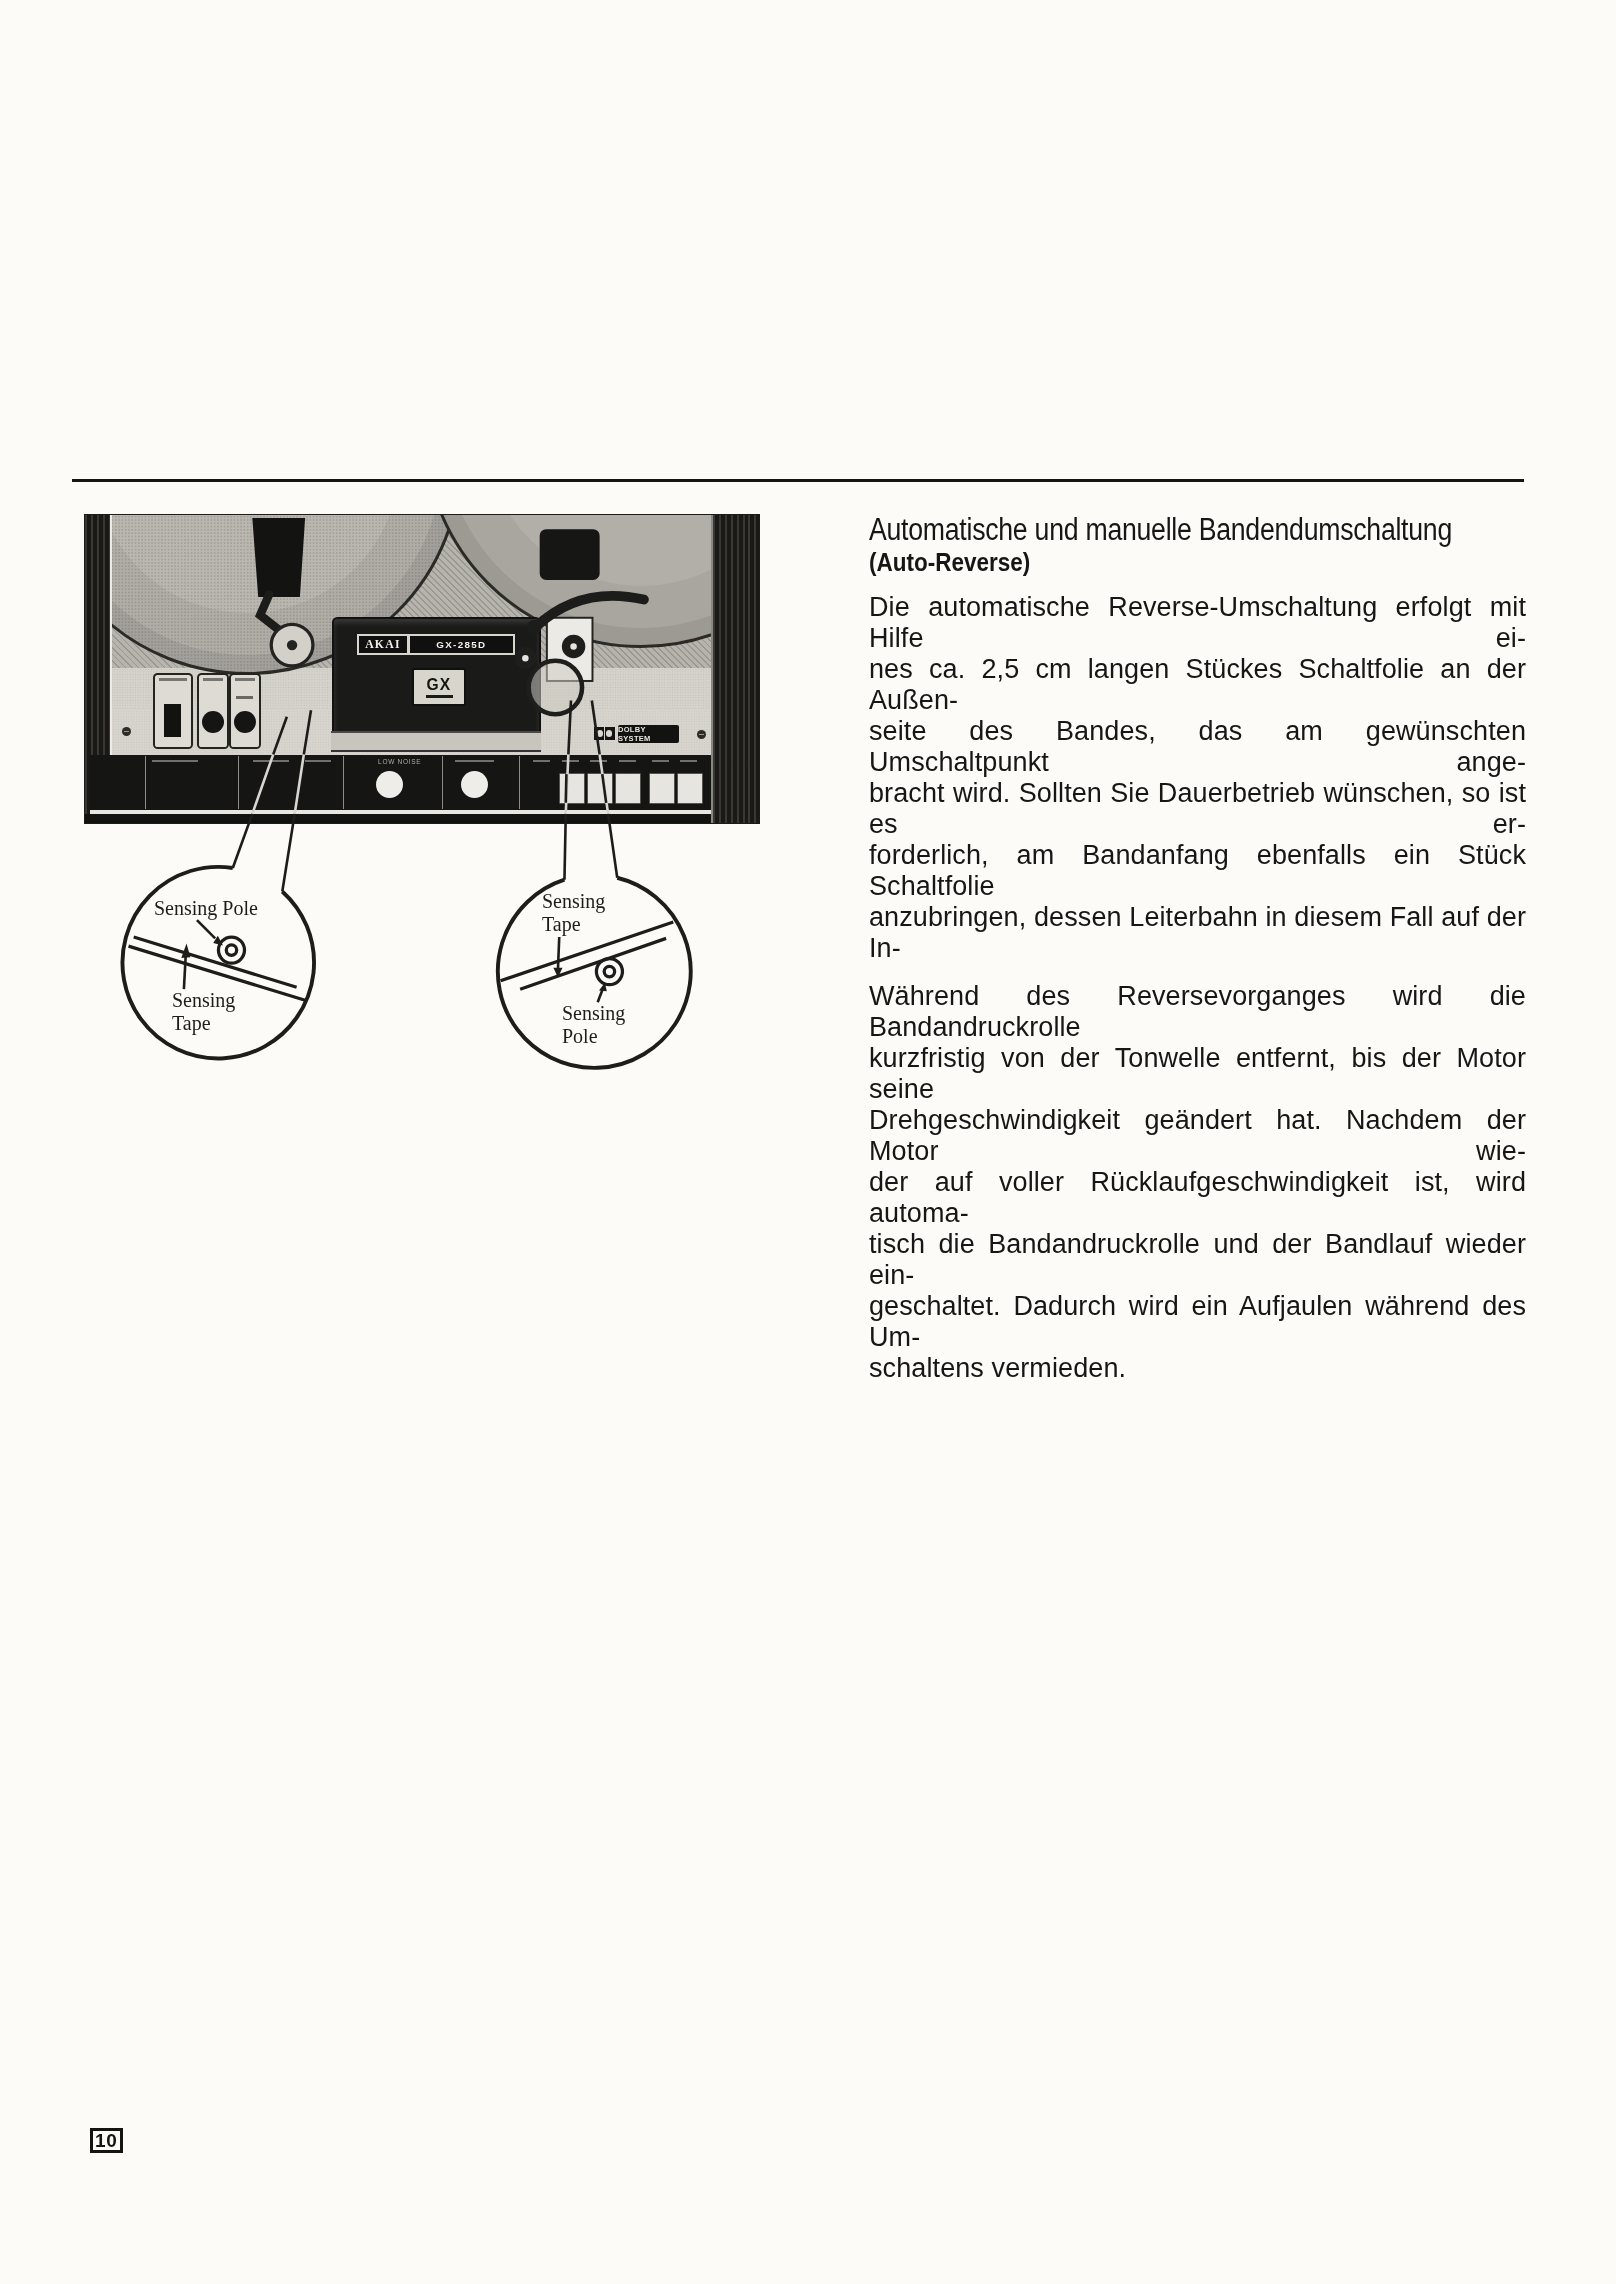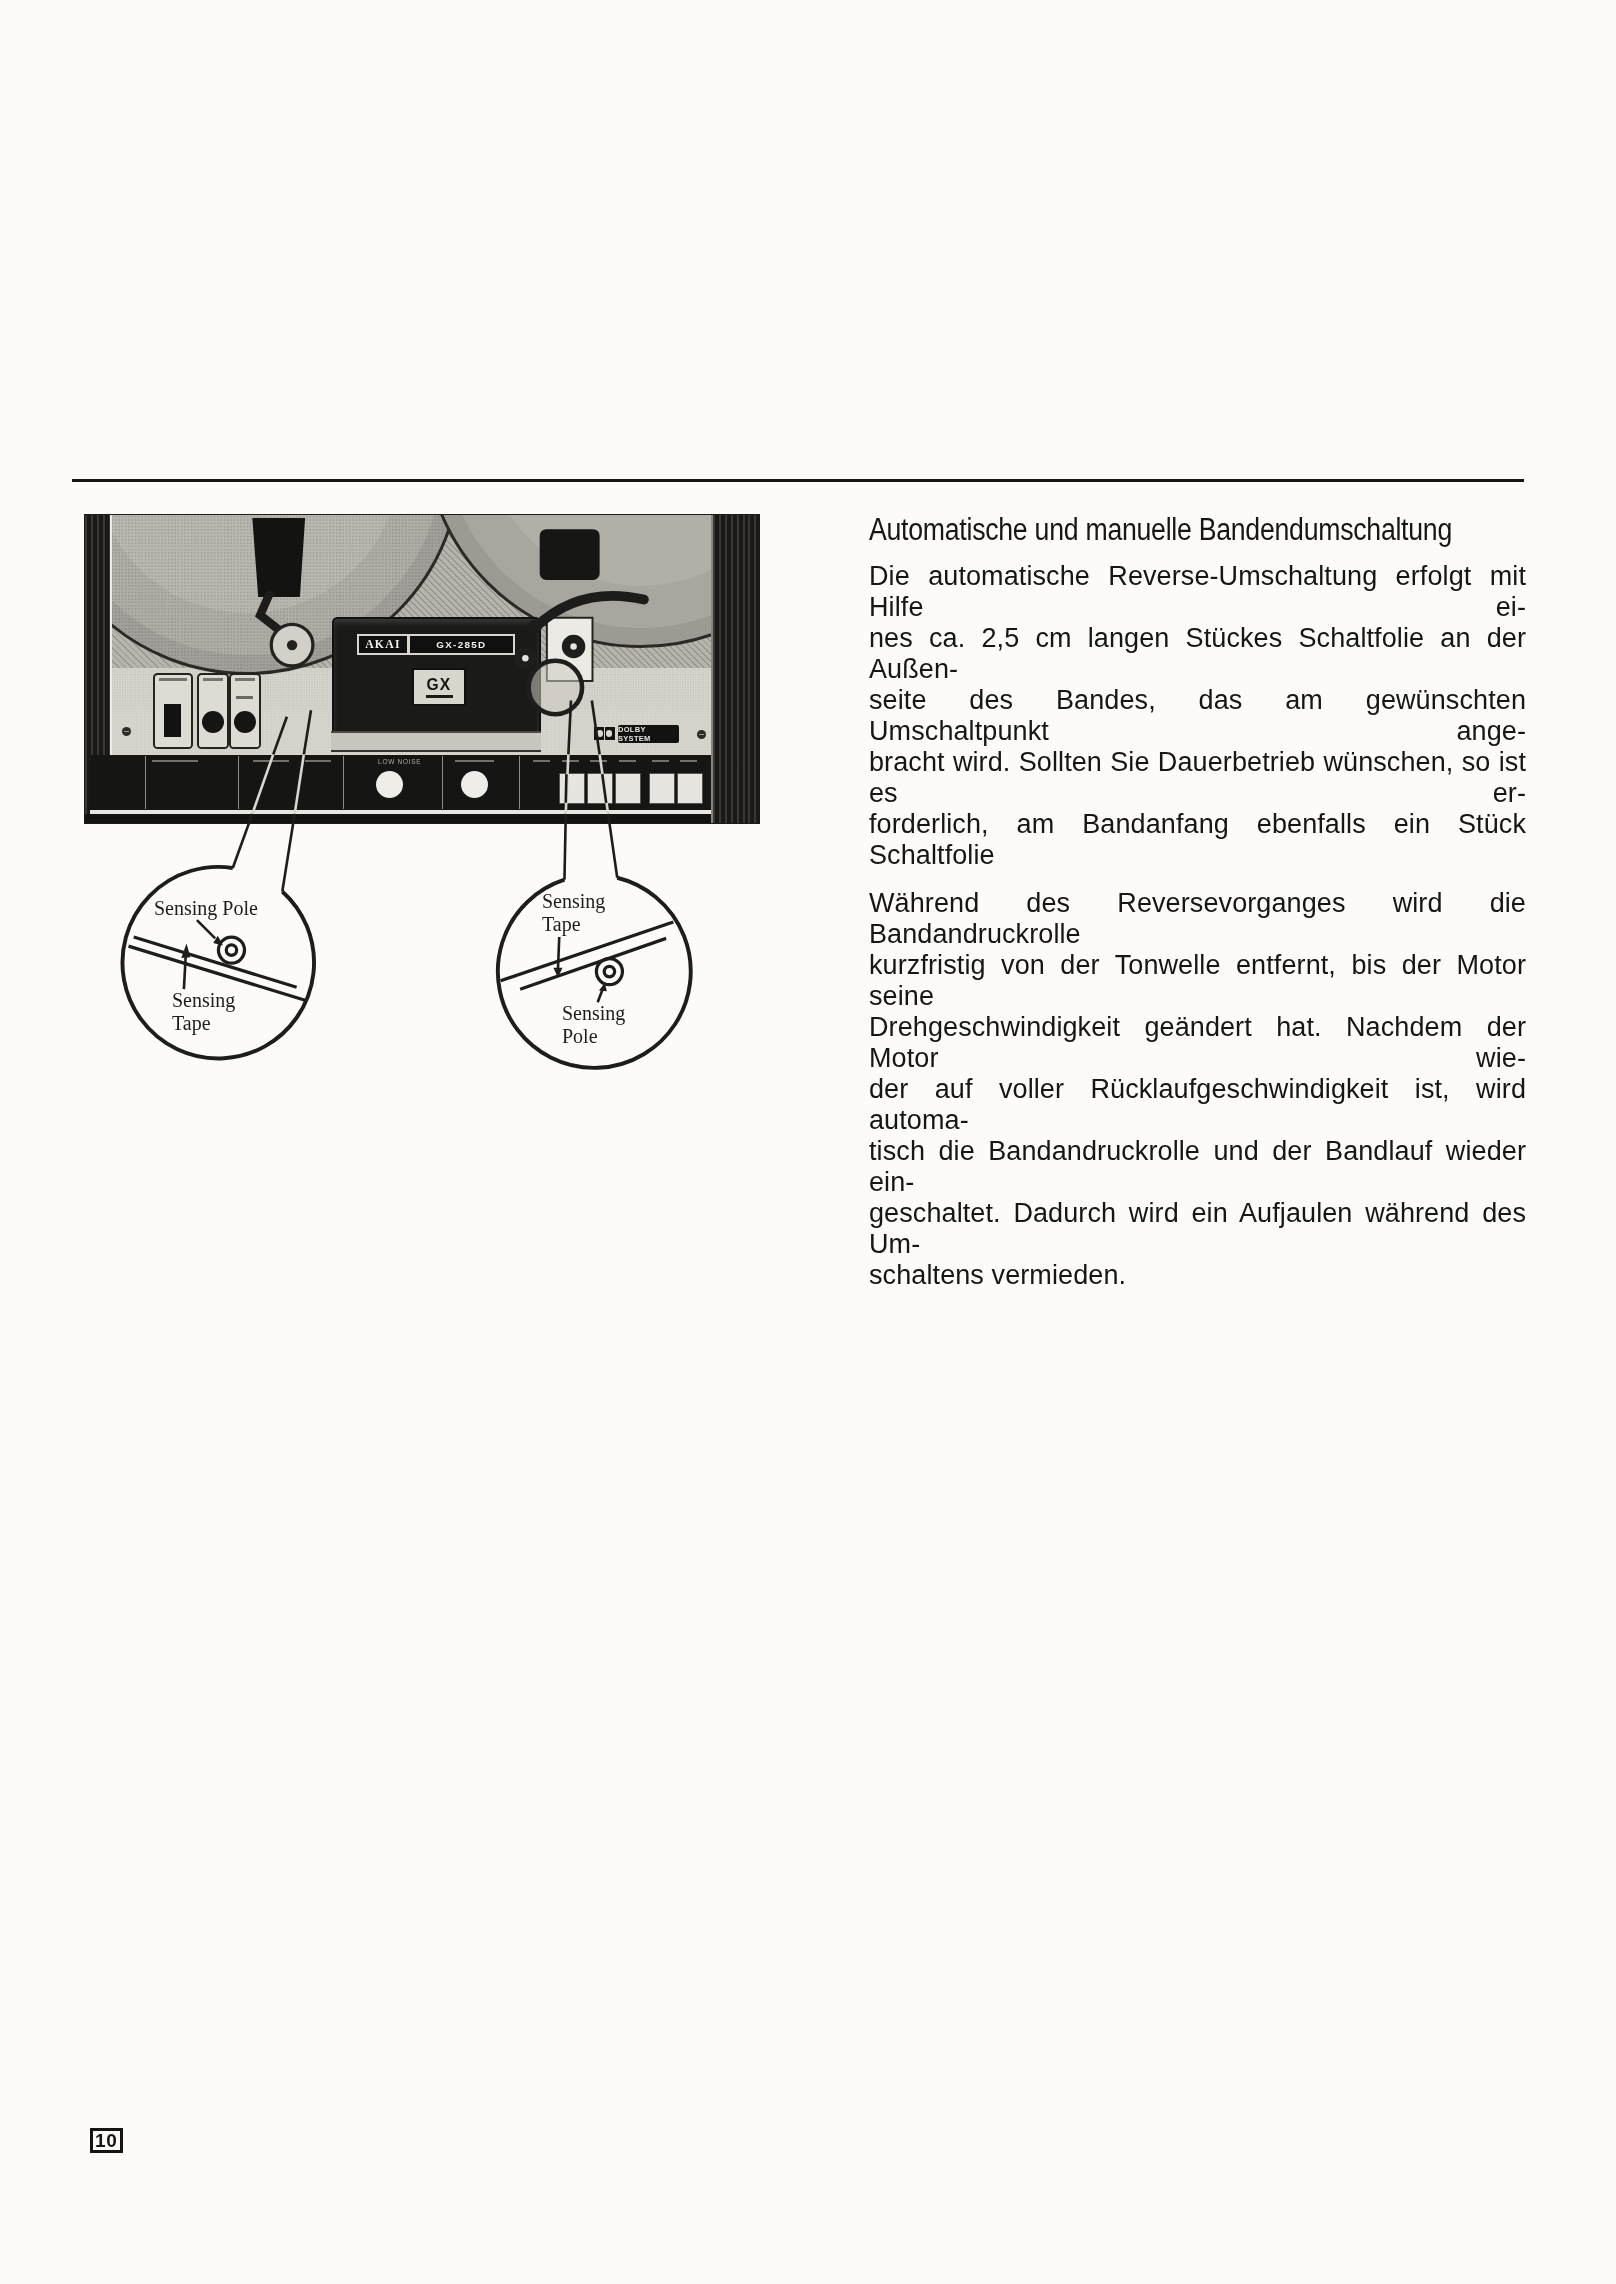--- a/index.html
+++ b/index.html
@@ -236,26 +236,28 @@
   <div class="callout-label" style="left:154px;top:897px;">Sensing Pole</div>
   <div class="callout-label" style="left:172px;top:989px;">Sensing
 Tape</div>
   <div class="callout-label" style="left:542px;top:890px;">Sensing
 Tape</div>
   <div class="callout-label" style="left:562px;top:1002px;">Sensing
 Pole</div>
 
   <div class="article">
     <h1><span>Automatische und manuelle Bandendumschaltung</span></h1>
+    <h2><span>(Auto-Reverse)</span></h2>
     <div class="para">
       <div class="jline">Die automatische Reverse-Umschaltung erfolgt mit Hilfe ei-</div>
       <div class="jline">nes ca. 2,5 cm langen Stückes Schaltfolie an der Außen-</div>
       <div class="jline">seite des Bandes, das am gewünschten Umschaltpunkt ange-</div>
       <div class="jline">bracht wird. Sollten Sie Dauerbetrieb wünschen, so ist es er-</div>
       <div class="jline">forderlich, am Bandanfang ebenfalls ein Stück Schaltfolie</div>
+      <div class="jline">anzubringen, dessen Leiterbahn in diesem Fall auf der In-</div>
     </div>
     <div class="para">
       <div class="jline">Während des Reversevorganges wird die Bandandruckrolle</div>
       <div class="jline">kurzfristig von der Tonwelle entfernt, bis der Motor seine</div>
       <div class="jline">Drehgeschwindigkeit geändert hat. Nachdem der Motor wie-</div>
       <div class="jline">der auf voller Rücklaufgeschwindigkeit ist, wird automa-</div>
       <div class="jline">tisch die Bandandruckrolle und der Bandlauf wieder ein-</div>
       <div class="jline">geschaltet. Dadurch wird ein Aufjaulen während des Um-</div>
       <div class="jline last">schaltens vermieden.</div>
     </div>

